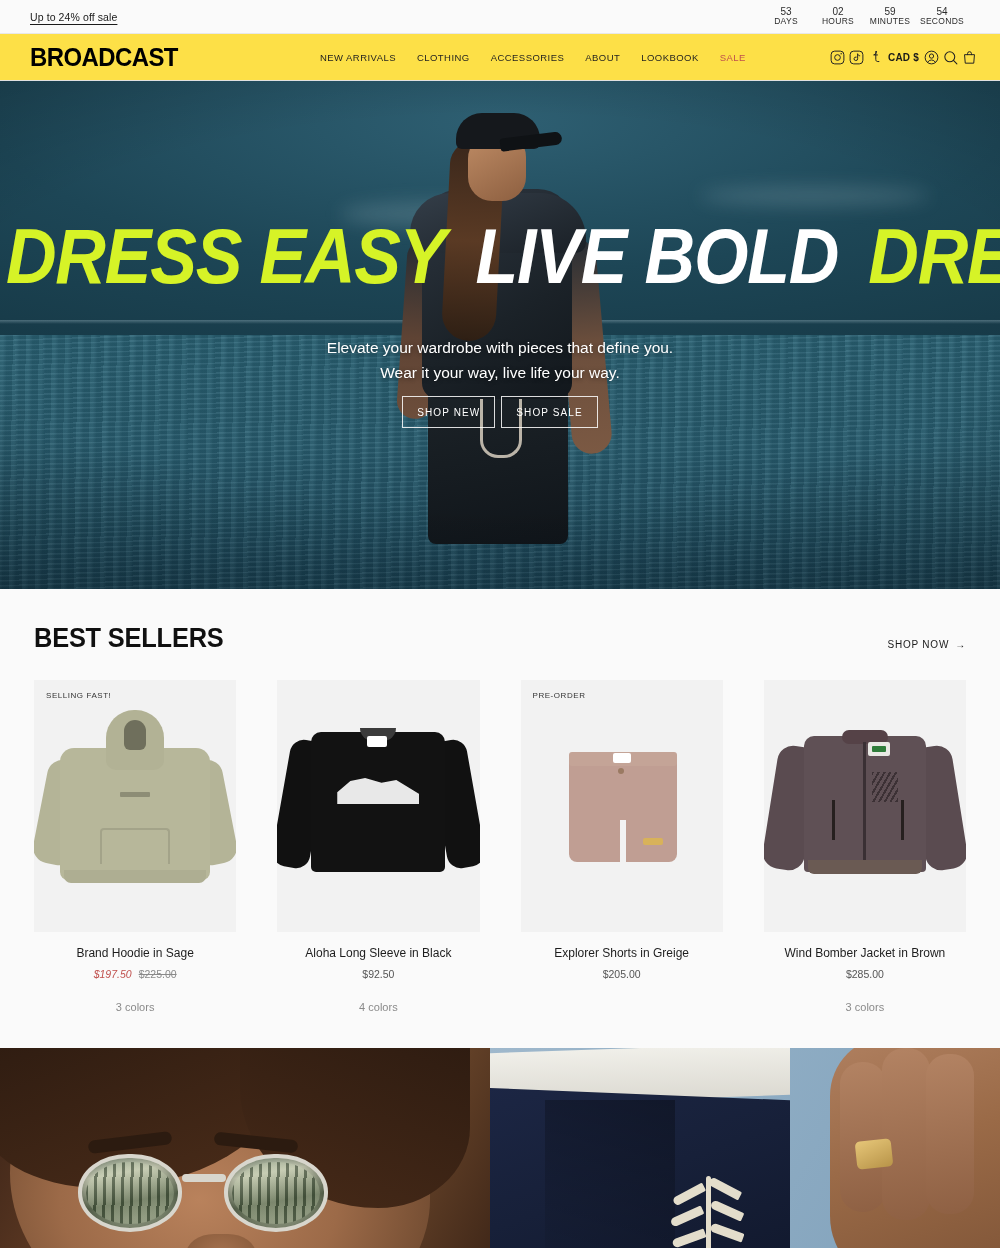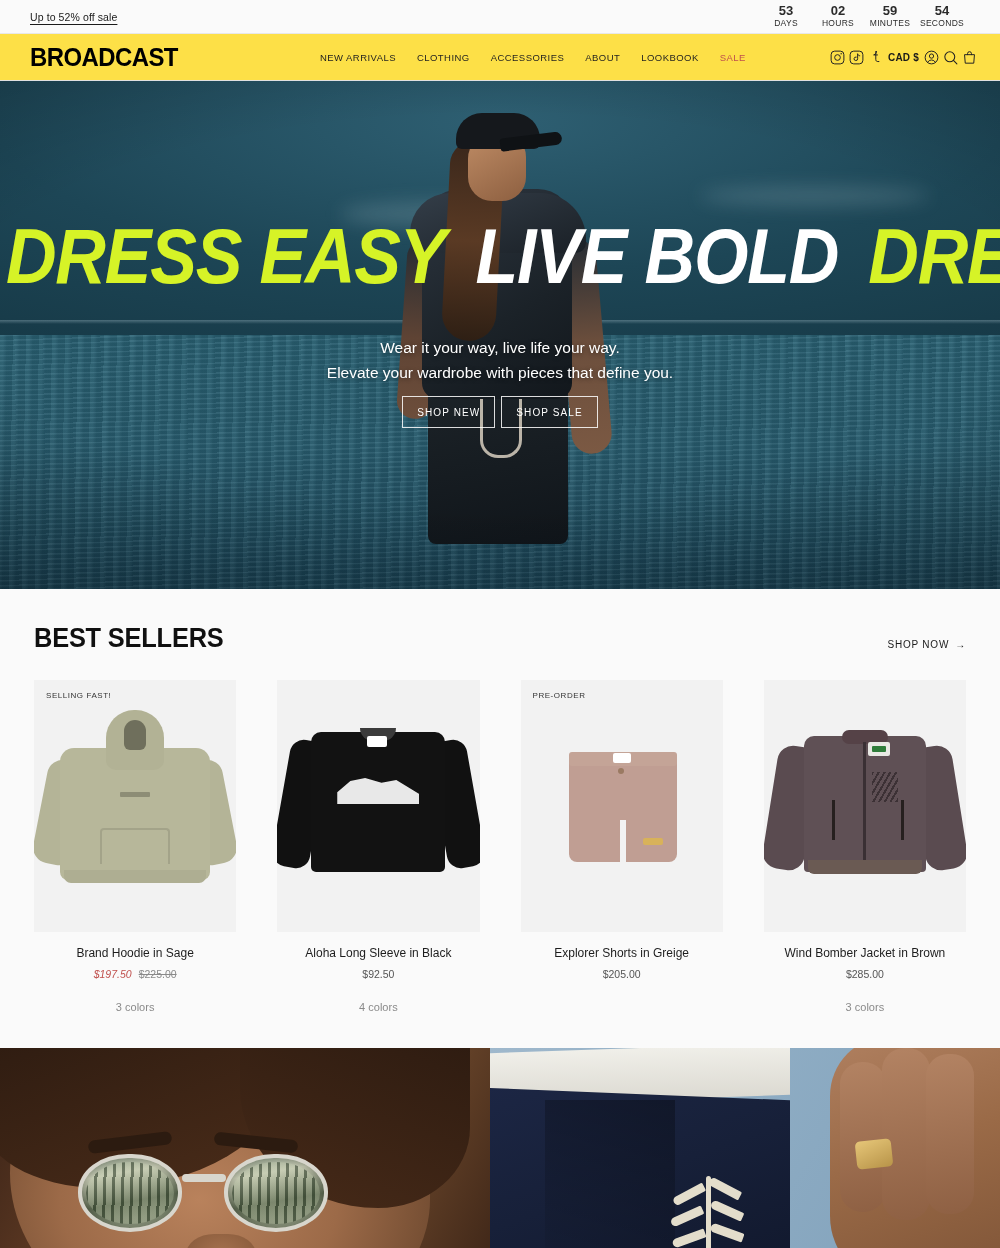--- a/index.html
+++ b/index.html
@@ -35,21 +35,21 @@
     display: flex;
     gap: 0;
     align-items: flex-start;
     padding-right: 10px;
   }
   .cd-unit {
     width: 52px;
     text-align: center;
     line-height: 1.15;
   }
-  .cd-val { font-size: 13px; color: #2b2b2b; display: block; font-weight: bold; }
+  .cd-val { font-size: 10px; color: #2b2b2b; display: block; }
   .cd-lbl { font-size: 8.5px; color: #2b2b2b; letter-spacing: .3px; display: block; }
 
   
   .site-header {
     height: 47px;
     background: #fde047;
     border-bottom: 1px solid #e0e0e0;
     display: flex;
     align-items: center;
     padding: 0 22px 0 30px;
@@ -629,21 +629,21 @@
     width: 36px; height: 28px;
     background: linear-gradient(160deg,#e6c678,#b89449);
     border-radius: 5px;
     transform: rotate(-6deg);
   }
 </style>
 </head>
 <body>
 
 <div class="announce-bar">
-  <a class="announce-link">Up to 52% off sale</a>
+  <a class="announce-link">Up to 24% off sale</a>
   <div class="countdown">
     <div class="cd-unit">
       <span class="cd-val">53</span>
       <span class="cd-lbl">DAYS</span>
     </div>
     <div class="cd-unit">
       <span class="cd-val">02</span>
       <span class="cd-lbl">HOURS</span>
     </div>
     <div class="cd-unit">
@@ -731,22 +731,22 @@
   </div>
   <div class="hero-vignette"></div>
 
   <div class="marquee">
     <span class="mq-word mq-lime">DRESS EASY</span>
     <span class="mq-word mq-white">LIVE BOLD</span>
     <span class="mq-word mq-lime">DRESS</span>
   </div>
 
   <div class="hero-copy">
+    <p>Elevate your wardrobe with pieces that define you.</p>
     <p>Wear it your way, live life your way.</p>
-    <p>Elevate your wardrobe with pieces that define you.</p>
   </div>
 
   <div class="hero-btns">
     <button class="hero-btn">SHOP NEW</button>
     <button class="hero-btn">SHOP SALE</button>
   </div>
 </section>
 
 <section class="section">
   <div class="section-head">

